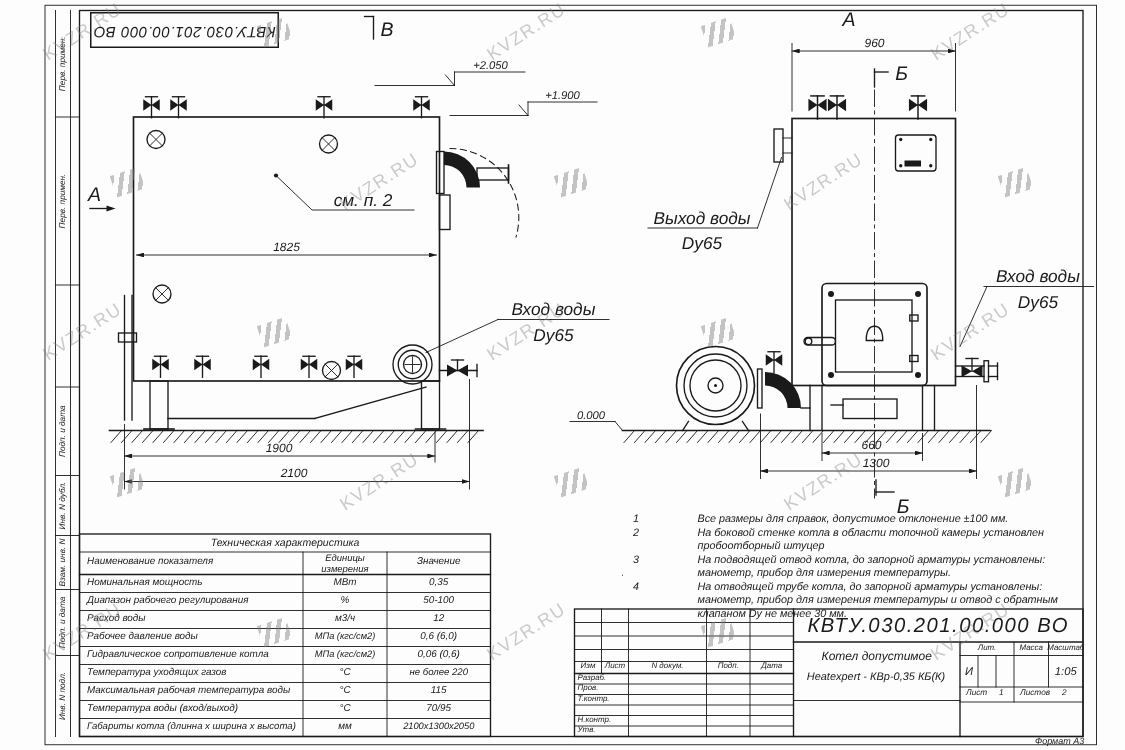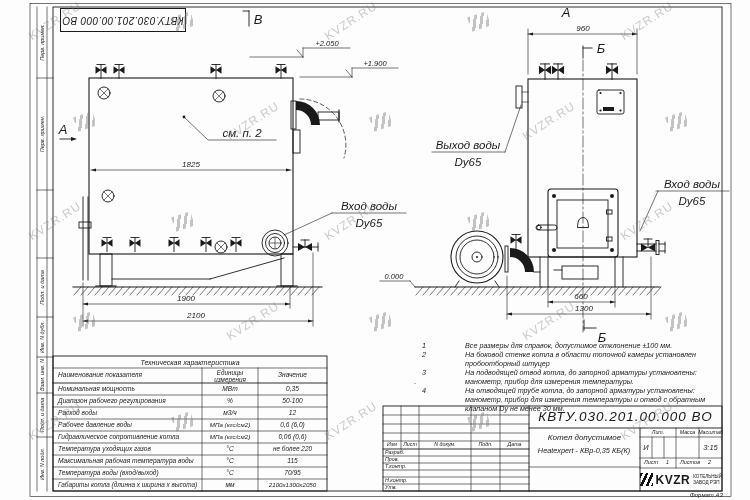--- a/index.html
+++ b/index.html
@@ -451,35 +451,27 @@
 <div class="ov tcell" style="left:385px;top:478px;width:34px;font-size:5.3px">Н.контр.</div>
 <div class="ov tcell" style="left:385px;top:485px;width:34px;font-size:5.3px">Утв.</div>
 
 <div class="ov ctr tcell" style="left:529px;top:431px;width:111px;height:13px;font-size:8px">Котел допустимое</div>
 <div class="ov ctr tcell" style="left:529px;top:444px;width:110px;height:13px;font-size:7.3px">Heatexpert - КВр-0,35 КБ(К)</div>
 
 <div class="ov ctr tcell" style="left:640px;top:428px;width:36px;height:9px;font-size:5.3px">Лит.</div>
 <div class="ov ctr tcell" style="left:676px;top:428px;width:23px;height:9px;font-size:5.3px">Масса</div>
 <div class="ov ctr tcell" style="left:699px;top:428px;width:23px;height:9px;font-size:5.3px">Масштаб</div>
 <div class="ov ctr tcell" style="left:640px;top:437px;width:12px;height:21px;font-size:7.5px">И</div>
-<div class="ov ctr tcell" style="left:699px;top:437px;width:23px;height:21px;font-size:7.5px">3:15</div>
+<div class="ov ctr tcell" style="left:699px;top:437px;width:23px;height:21px;font-size:7.5px">1:05</div>
 
 <div class="ov tcell" style="left:644px;top:460px;width:20px;font-size:5.5px">Лист</div>
 <div class="ov tcell" style="left:666px;top:460px;width:10px;font-size:5.5px">1</div>
 <div class="ov tcell" style="left:680px;top:460px;width:24px;font-size:5.5px">Листов</div>
 <div class="ov tcell" style="left:708px;top:460px;width:12px;font-size:5.5px">2</div>
 
-<div id="logo" class="ov">
-  <span class="logo-glyph"></span>
-  <span class="logo-word">KVZR</span>
-  <span class="logo-sub">
-    <span>КОТЕЛЬНЫЙ</span><br>
-    <span>ЗАВОД РЭП</span>
-  </span>
-</div>
 
 <div class="ov tcell" style="left:690px;top:492px;width:50px;font-size:6px">Формат  А3</div>
 
 <div id="wm">
       <span class="wm-t" style="left: 25px; top: 14px;">KVZR.RU</span>
       <span class="wm-l" style="left: 173px; top: 14px;"></span>
       <span class="wm-t" style="left: 321px; top: 14px;">KVZR.RU</span>
       <span class="wm-l" style="left: 469px; top: 14px;"></span>
       <span class="wm-t" style="left: 617px; top: 14px;">KVZR.RU</span>
       <span class="wm-l" style="left: 75px; top: 114px;"></span>

